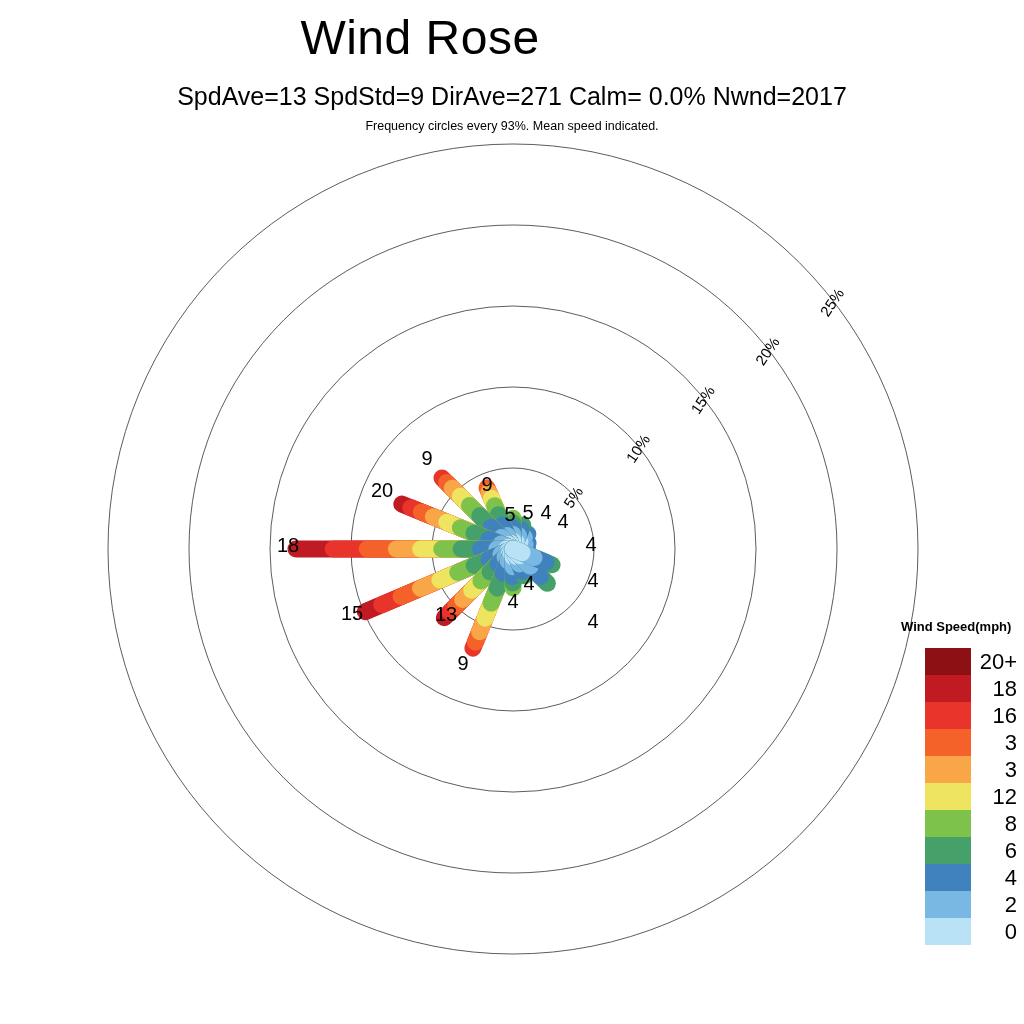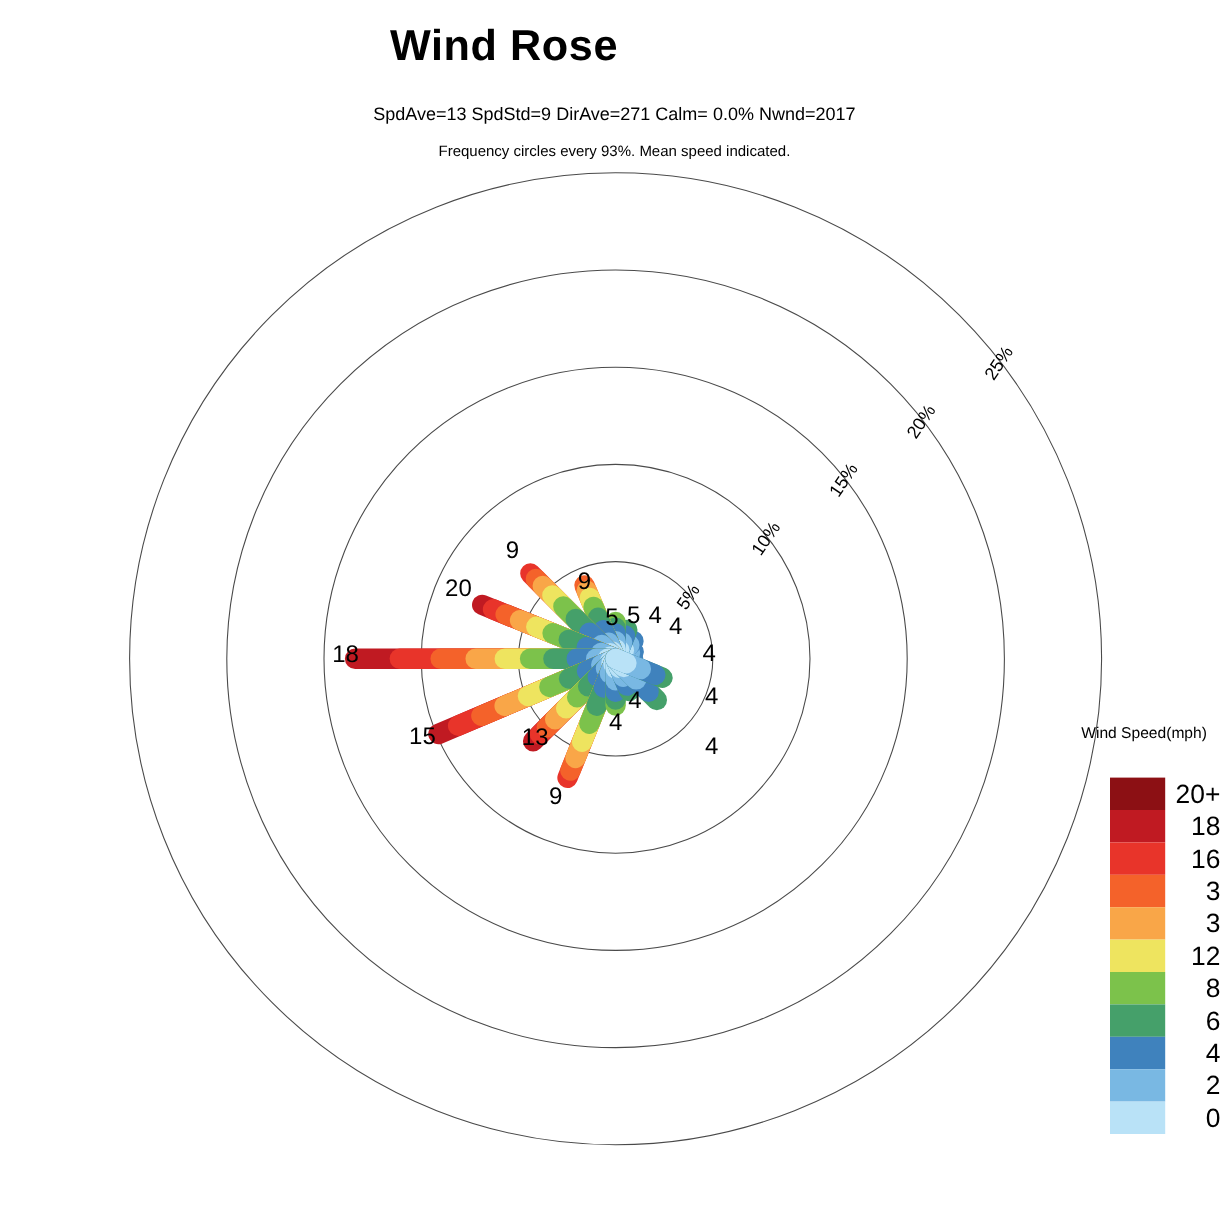--- a/index.html
+++ b/index.html
@@ -1,26 +1,26 @@
 <!DOCTYPE html>
 <html><head>
 <meta charset="utf-8">
 <style>
   html,body{margin:0;padding:0;background:#ffffff;}
   body{width:1024px;height:1024px;overflow:hidden;
        font-family:"Liberation Sans","DejaVu Sans",sans-serif;color:#000;}
   #root{position:relative;width:1024px;height:1024px;}
   #title{position:absolute;left:0;top:12px;width:840px;text-align:center;
-         font-size:36px;font-weight:700;letter-spacing:0.5px;line-height:52px;}
+         font-size:48px;font-weight:400;letter-spacing:0.5px;line-height:52px;}
   #stats{position:absolute;left:0;top:84px;width:1024px;text-align:center;
-         font-size:15px;font-weight:400;line-height:24px;}
+         font-size:25px;font-weight:400;line-height:24px;}
   #note{position:absolute;left:0;top:118px;width:1024px;text-align:center;
         font-size:12.5px;font-weight:400;line-height:16px;}
   #plot{position:absolute;left:0;top:0;width:1024px;height:1024px;}
-  #legend-title{position:absolute;left:901px;top:603px;font-size:13px;white-space:nowrap;}
+  #legend-title{position:absolute;left:901px;top:619px;font-size:13px;white-space:nowrap;font-weight:bold;}
   #legend{position:absolute;left:925px;top:648px;width:96px;}
   .lg-row{display:flex;align-items:flex-end;height:27px;}
   .lg-sw{width:46px;height:27px;flex:0 0 46px;}
   .lg-lb{flex:1 1 auto;text-align:right;padding-right:4px;font-size:22px;line-height:27px;}
 </style>
 </head>
 <body>
 
 <div id="root">
 

